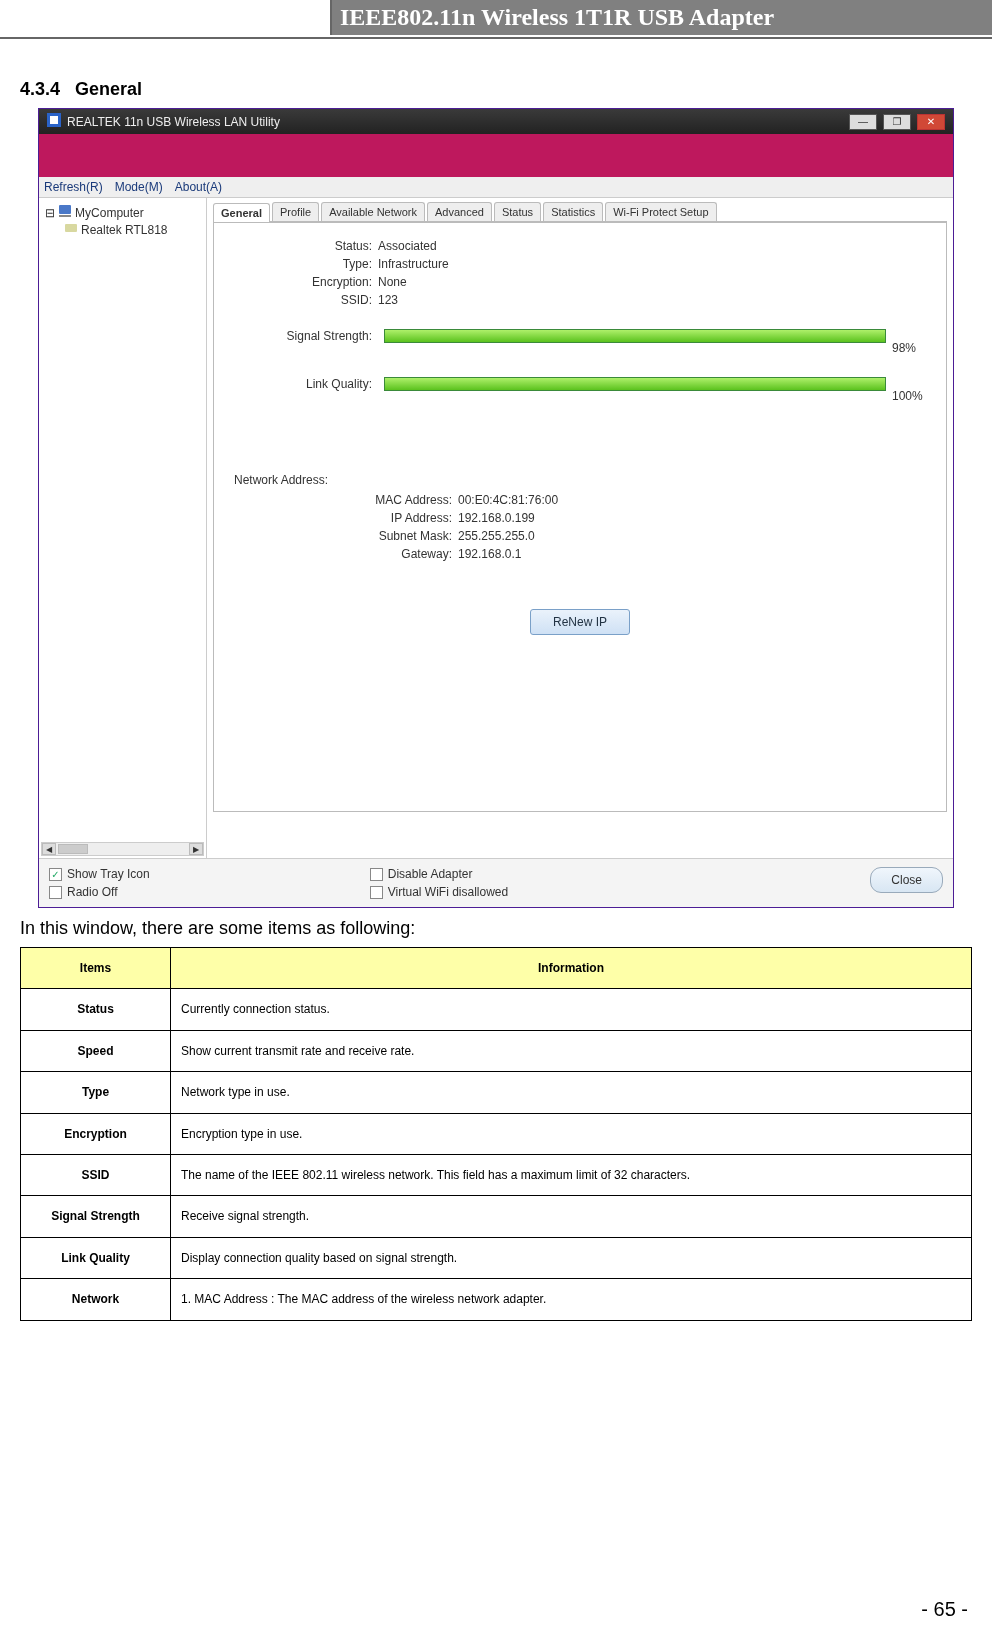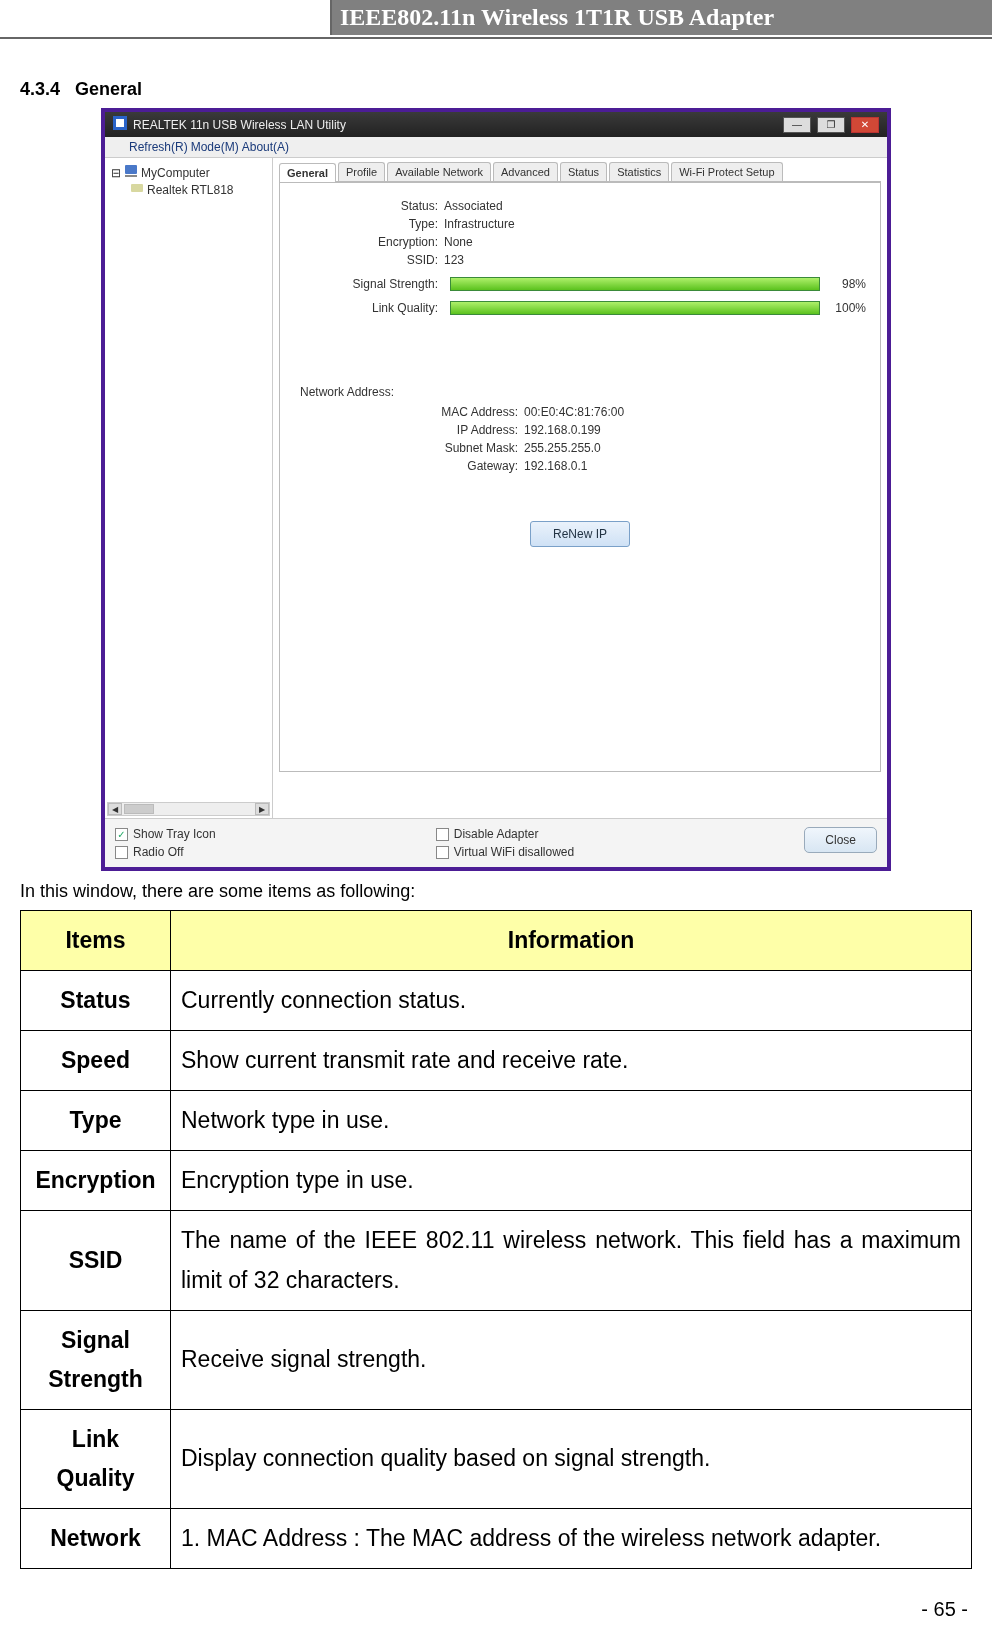--- a/index.html
+++ b/index.html
@@ -33,23 +33,23 @@
     border-top: 2px solid #666;
     margin: 2px -20px 0 -20px;
   }
   .section-heading {
     font-weight: bold;
     font-size: 18px;
     margin: 40px 0 8px 0;
   }
   
   .shot {
-    width: 790px;
+    width: 916px;
     margin: 0 auto;
-    border: 4px solid #4c1d95;
+    border: 1px solid #4c1d95;
     background: #be185d;
     font-size: 12px;
     color: #333;
   }
   .titlebar {
     background: linear-gradient(#3a3a3a,#222);
     color: #eee;
     padding: 4px 8px;
     display: flex;
     align-items: center;
@@ -62,25 +62,26 @@
     background: #ddd;
     display: inline-flex;
     align-items: center;
     justify-content: center;
     font-size: 10px;
     color: #333;
   }
   .win-close { background: #d14836; color:#fff; border-color:#b33; }
   .menubar {
     background: #efefef;
-    padding: 3px 24px;
+    padding: 3px 5px;
     display: flex;
-    gap: 3px;
+    gap: 12px;
     color: #1a3a7a;
     border-bottom: 1px solid #ccc;
+    margin-top: 43px;
   }
   .body-area {
     display: flex;
     background: #fff;
     min-height: 660px;
   }
   .sidebar {
     width: 168px;
     border-right: 1px solid #ccc;
     padding: 6px 4px;
@@ -127,21 +128,21 @@
   .kv { display:flex; align-items:center; margin:4px 0; }
   .kv .k { width:150px; text-align:right; padding-right:6px; }
   .bar-wrap {
     display:flex; align-items:center; gap:6px; margin:10px 0;
   }
   .bar-wrap .k { width:150px; text-align:right; padding-right:6px; }
   .bar {
     flex:1; height:14px; border:1px solid #3a8a3a;
     background: linear-gradient(#aef06a,#5bc21e);
   }
-  .pct { width:40px; text-align:right; }
+  .pct { width:40px; text-align:left;margin-top:24px; }
   .fieldset-label { margin:70px 0 6px 6px; }
   .net-block {
     margin-left:80px;
   }
   .net-block .kv .k { width:150px; }
   .renew-wrap {
     text-align:center;
     margin-top:48px;
   }
   .btn {
@@ -163,36 +164,36 @@
   }
   .chk-col { display:flex; flex-direction:column; gap:4px; }
   .chk-row { display:flex; align-items:center; gap:5px; font-size:12px; color:#333;}
   .chk {
     width:13px; height:13px; border:1px solid #888; background:#fff;
     display:inline-flex; align-items:center; justify-content:center; font-size:10px; color:#2a6;
   }
   .bottom-bar .spacer { flex:1; }
   .close-btn {
     border:1px solid #9ab; background:linear-gradient(#f0f6fc,#d8e6f3);
-    padding:5px 20px; border-radius:5px; font-size:12px;
+    padding:5px 20px; border-radius:11px; font-size:12px;
   }
   .intro-text {
     font-size:18px;
     margin:10px 0 8px 0;
   }
   table.info-table {
     width: 952px;
     border-collapse: collapse;
     margin-top: 6px;
   }
   table.info-table th, table.info-table td {
     border:1px solid #000;
     padding:10px 10px;
     vertical-align: middle;
-    font-size:23px;
+    font-size:12px;
     line-height:1.7;
   }
   table.info-table th {
     background:#feffa8;
     text-align:center;
     font-weight:bold;
   }
   table.info-table td.item-col {
     font-weight:bold;
     text-align:center;

